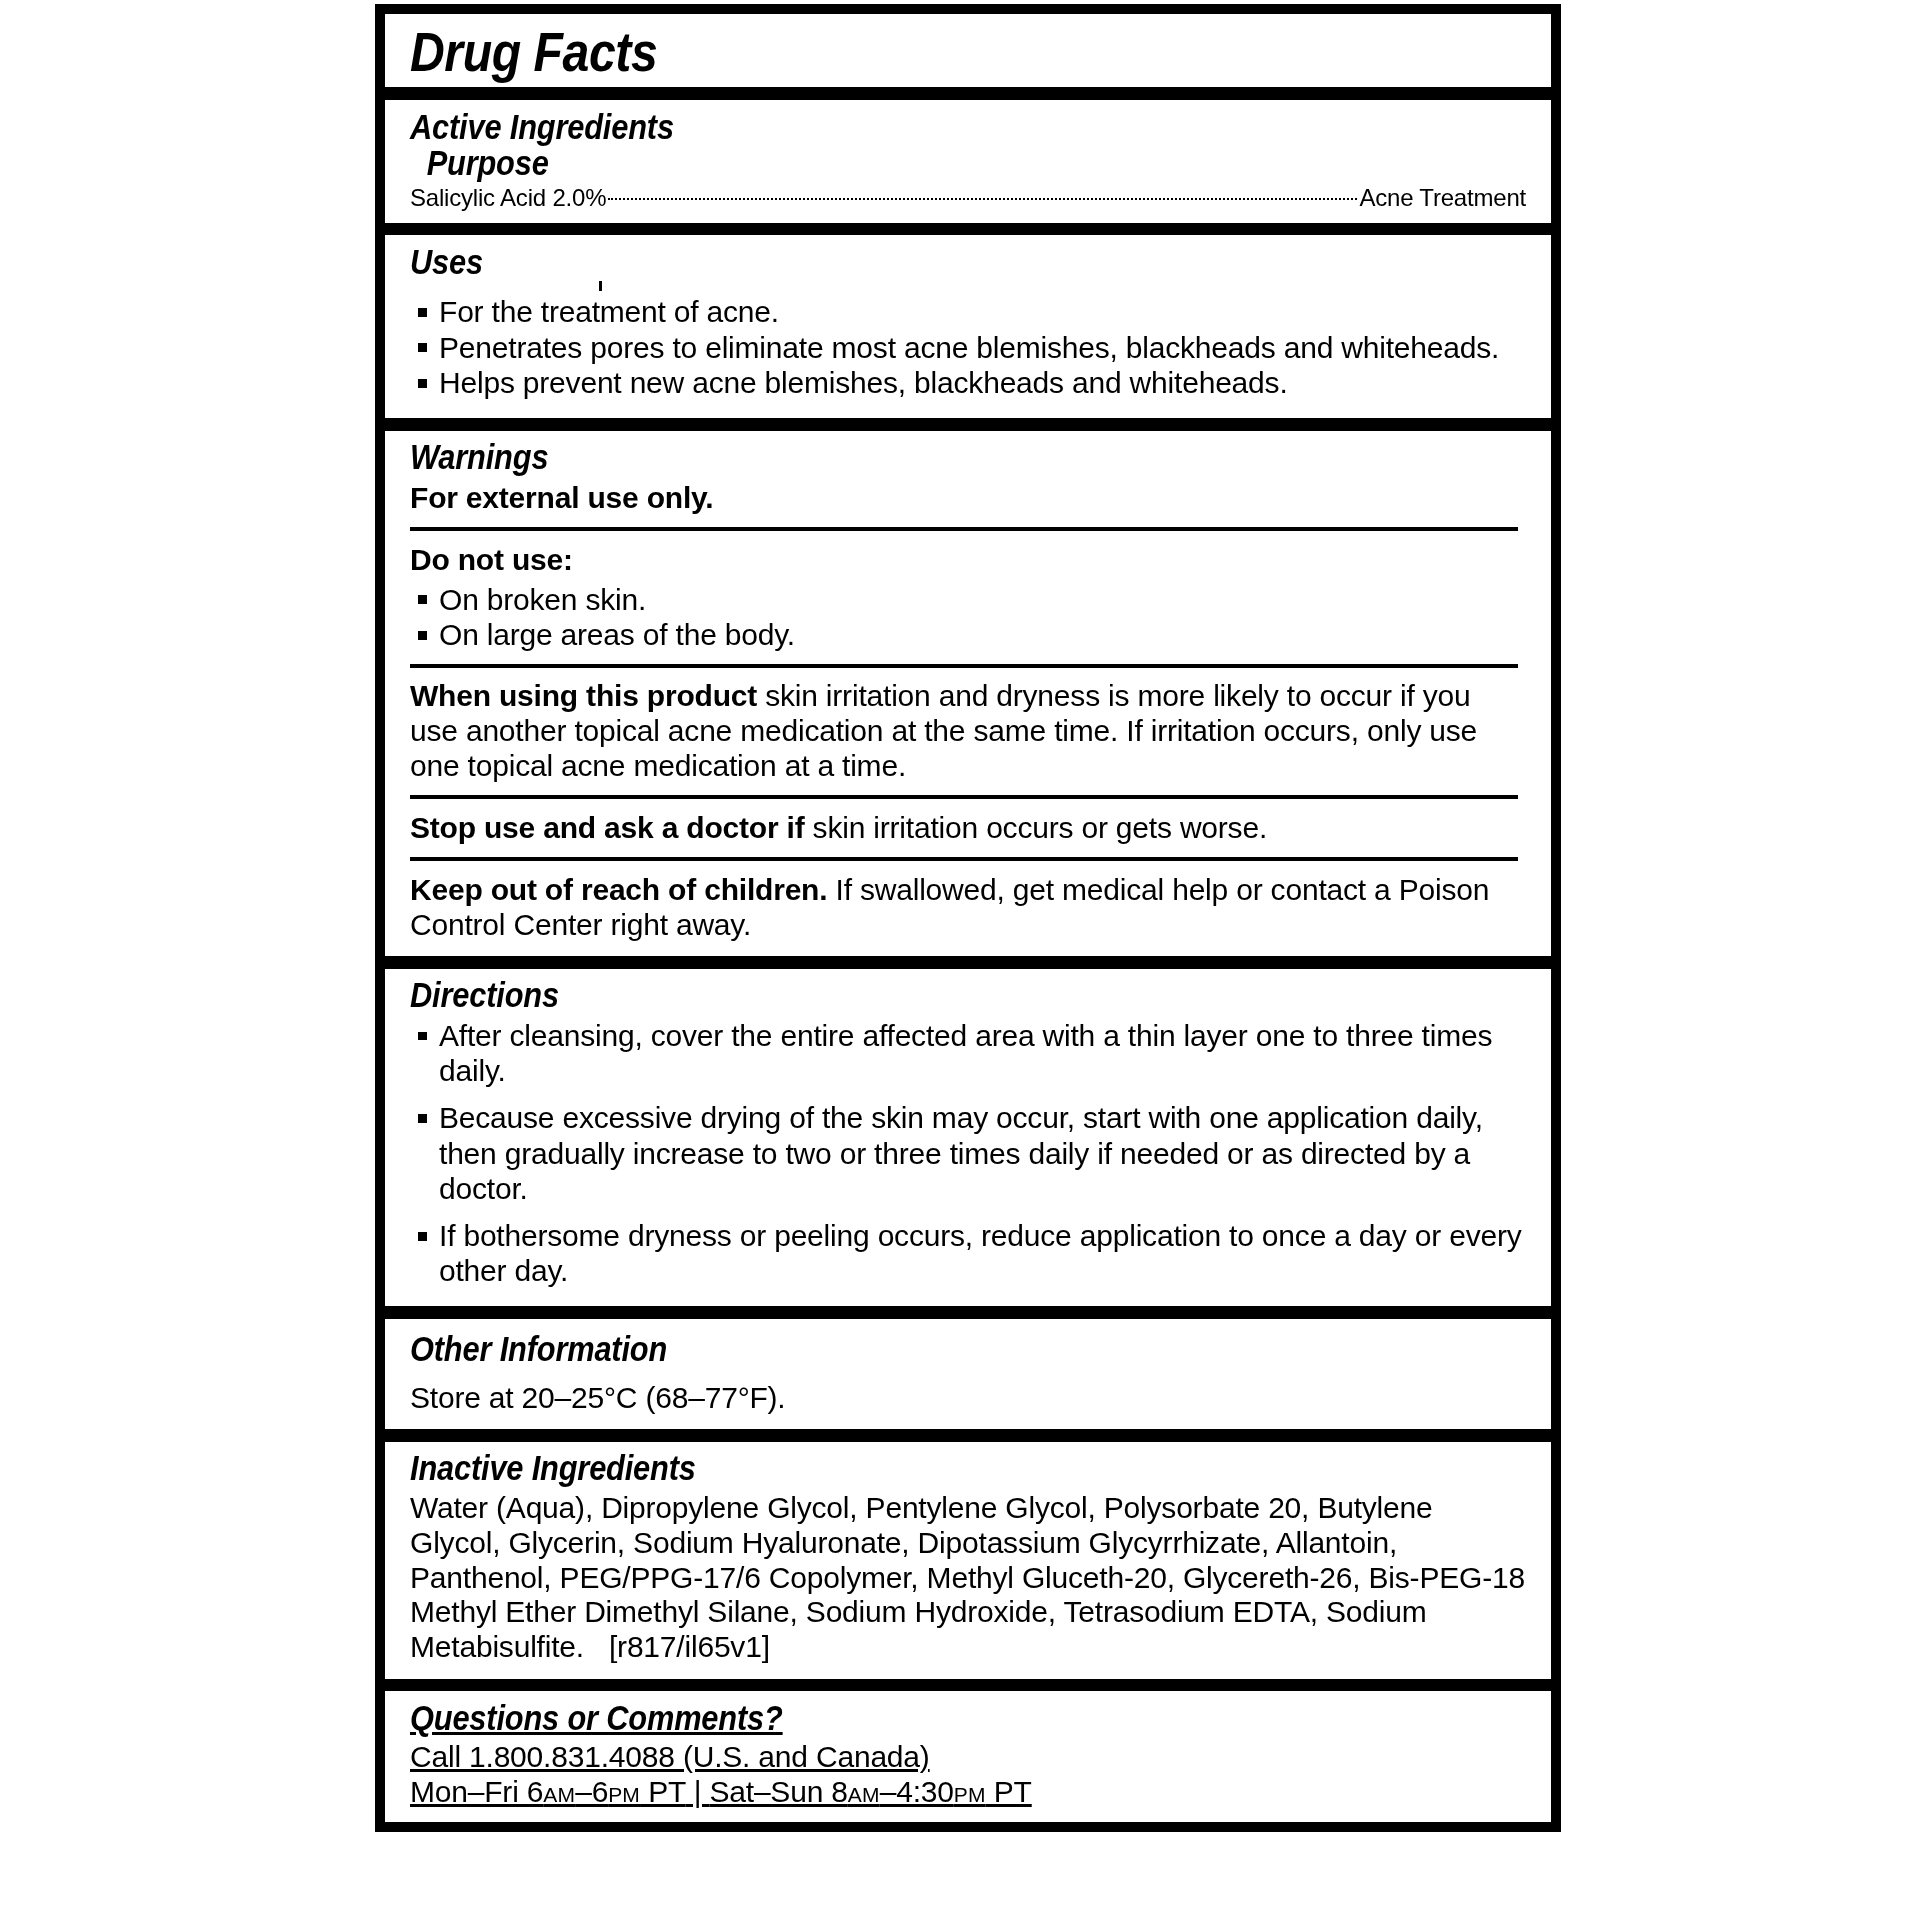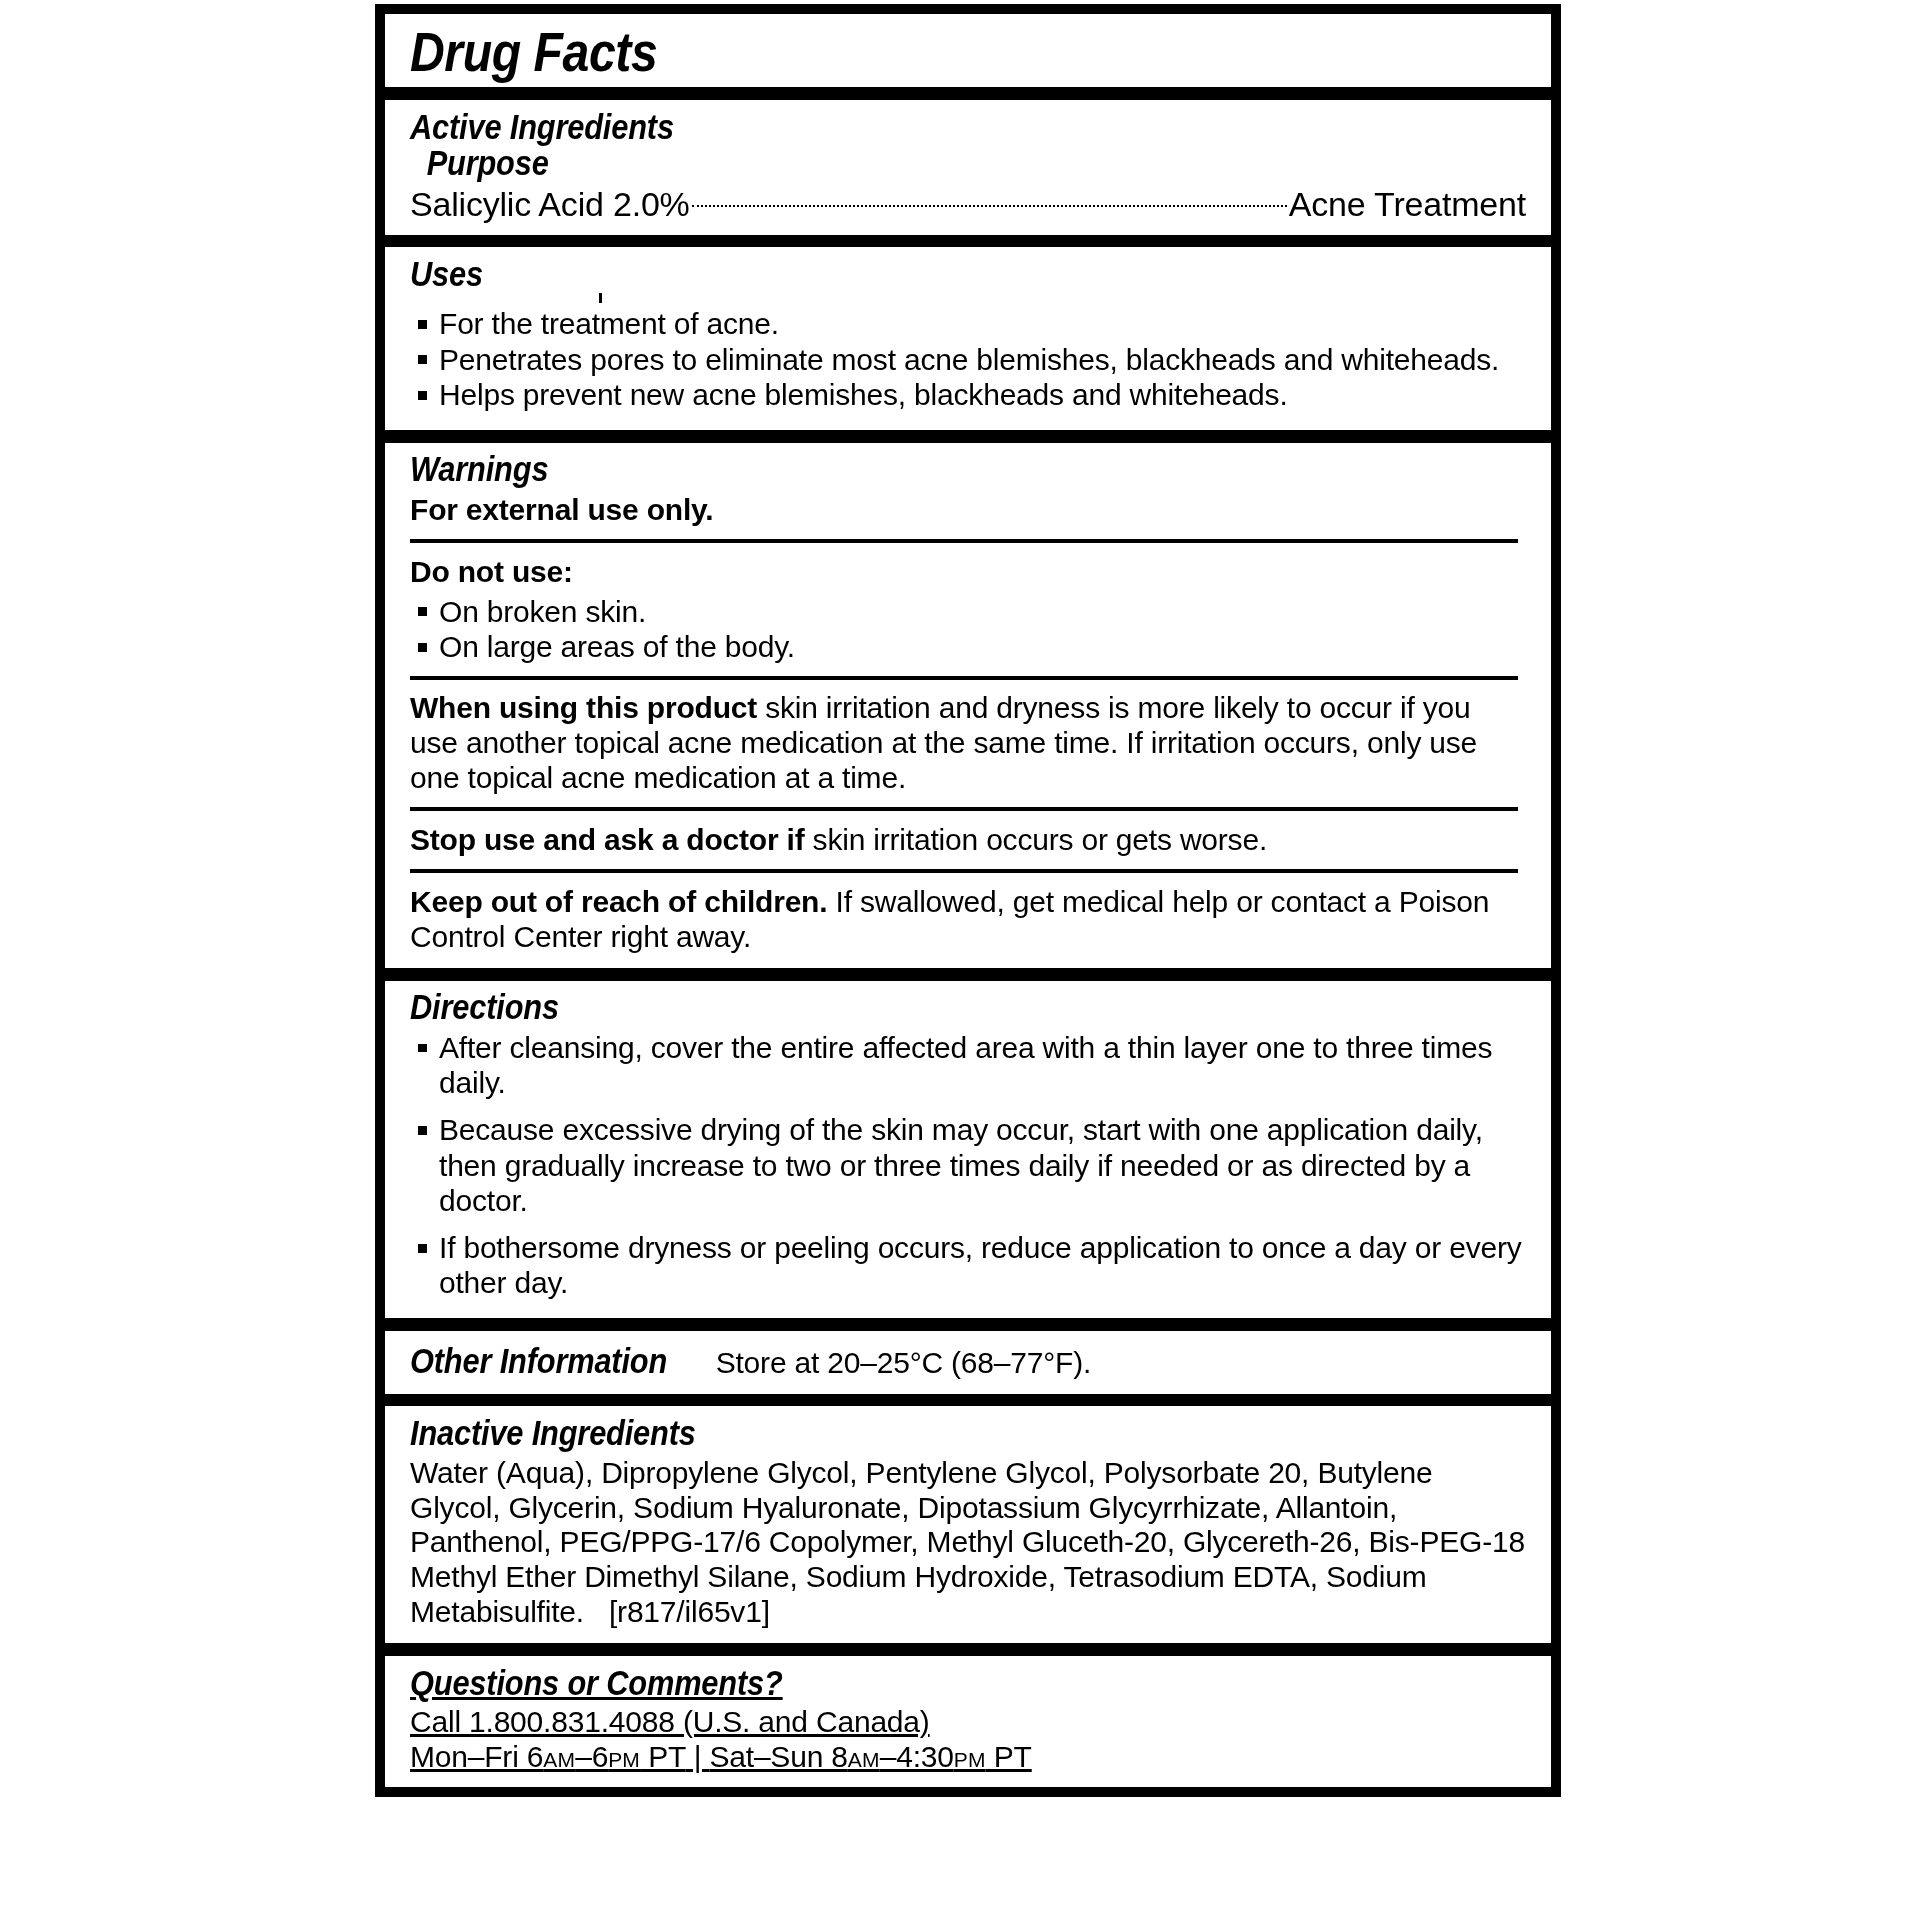--- a/index.html
+++ b/index.html
@@ -75,21 +75,21 @@
     align-items: baseline;
     flex-direction: column;
   }
   .ai-headrow .sect-head.right {
     transform-origin: right center;
   }
   .dotrow {
     display: flex;
     align-items: baseline;
     width: 100%;
-    font-size: 34px;
+    font-size: 24px;
     line-height: 1.2;
     letter-spacing: -0.2px;
   }
   .dotrow .leader {
     flex: 1 1 auto;
     margin: 0 1.9px 0 1.9px;
     position: relative;
     height: 1em;
   }
   .dotrow .leader::before {
@@ -147,20 +147,21 @@
     width: 2.9px;
     height: 10.6px;
     background: #000;
   }
 
   
   .inline-row {
     display: flex;
     align-items: baseline;
     gap: 13.5px;
+    flex-direction: column;
   }
   .inline-row .sect-head { flex: 0 0 auto; }
   .inline-row .body-txt { flex: 1 1 auto; }
 
   .smallcaps {
     font-size: 0.70em;
     letter-spacing: 0.2px;
   }
   .code-tag { margin-left: 25px; }
 </style>

